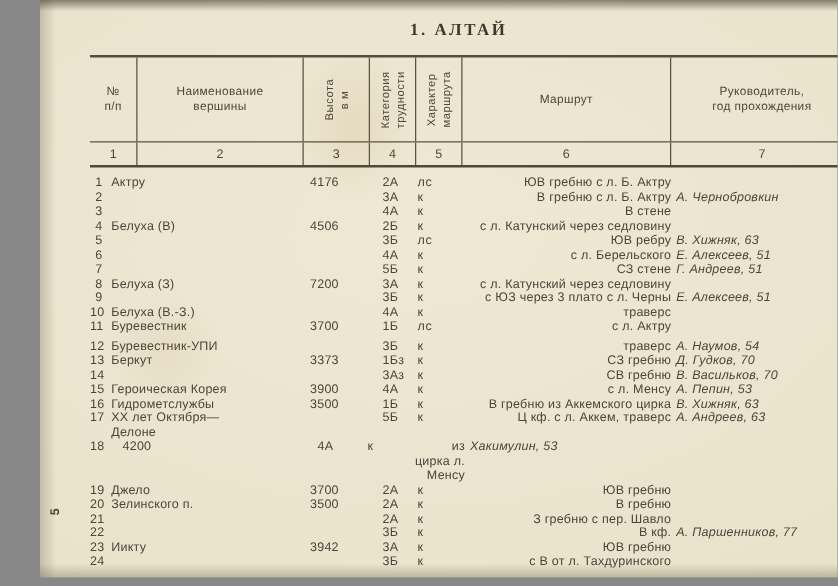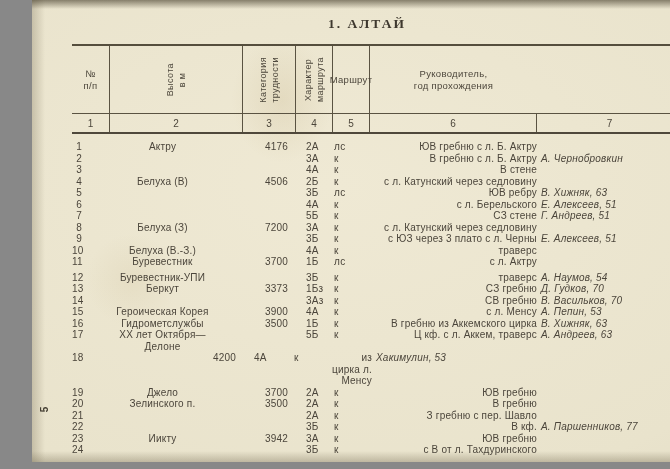--- a/index.html
+++ b/index.html
@@ -39,22 +39,22 @@
   .ngrid{border-bottom:2px solid #4f483b;}
   .ncell{border-right:1px solid #5a5342;height:18px;display:flex;align-items:center;
     justify-content:center;font-size:10px;color:#4c463b;}
   .tbody{margin-top:7px;}
   .brow{
     display:grid;grid-template-columns:14px 150px 52px 40px 44px 165px auto;
     font-size:10px;line-height:11.5px;letter-spacing:.2px;min-height:11.5px;color:#4b453b;
   }
   .tbody > .brow:nth-child(12){margin-top:4px;}
   .c-num{text-align:right;padding-right:4px;}
-  .c-name{padding-left:3px;white-space:pre-line;text-align:center;}
-  .c-height{text-align:right;padding-left:12px;}
+  .c-name{padding-left:3px;white-space:pre-line;}
+  .c-height{text-align:left;padding-left:12px;}
   .c-cat{padding-left:18px;}
   .c-char{text-align:left;padding-left:6px;letter-spacing:.5px;}
   .c-route{padding-left:3px;text-align:right;}
   .c-leader{padding-left:4px;font-style:italic;}
   .pagenum{
     position:absolute;left:10px;top:404px;font-size:10px;font-weight:bold;
     color:#443e33;transform:rotate(-90deg);transform-origin:center;
   }
 </style>
 </head>
@@ -64,20 +64,22 @@
   <div class="stain stain1"></div>
   <div class="stain stain2"></div>
 
   <div class="title">1.  АЛТАЙ</div>
 
   <div class="tablewrap">
 
     <div class="hgrid">
       <div class="hcell">№
 п/п</div>
+      <div class="hcell">Наименование
+вершины</div>
       <div class="hcell"><span class="rot">Высота
 в м</span></div>
       <div class="hcell"><span class="rot">Категория
 трудности</span></div>
       <div class="hcell"><span class="rot">Характер
 маршрута</span></div>
       <div class="hcell">Маршрут</div>
       <div class="hcell">Руководитель,
 год прохождения</div>
     </div>

